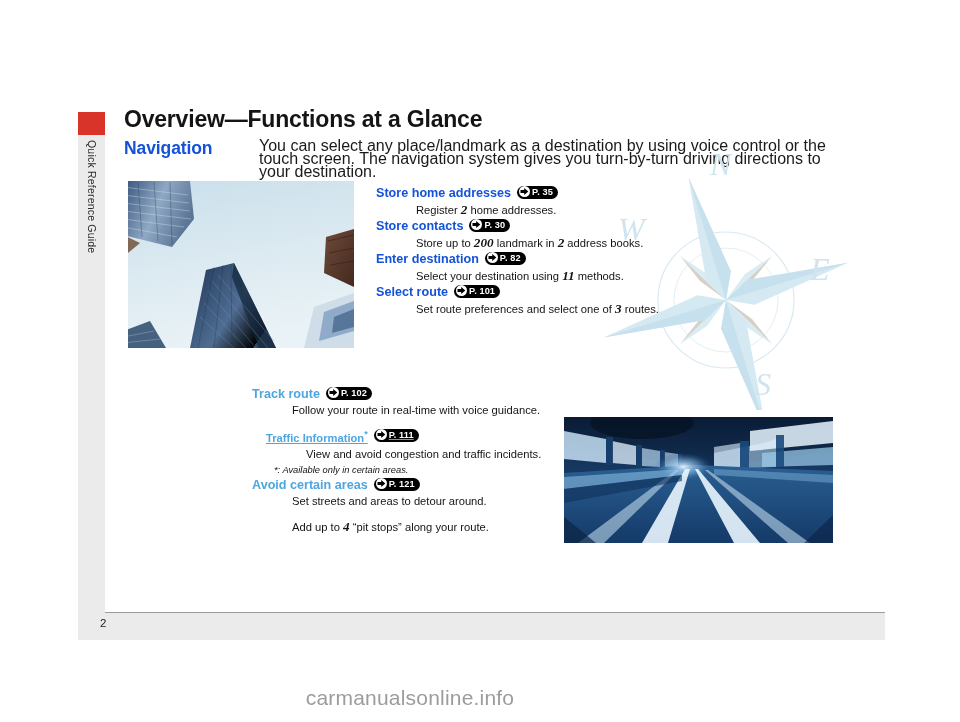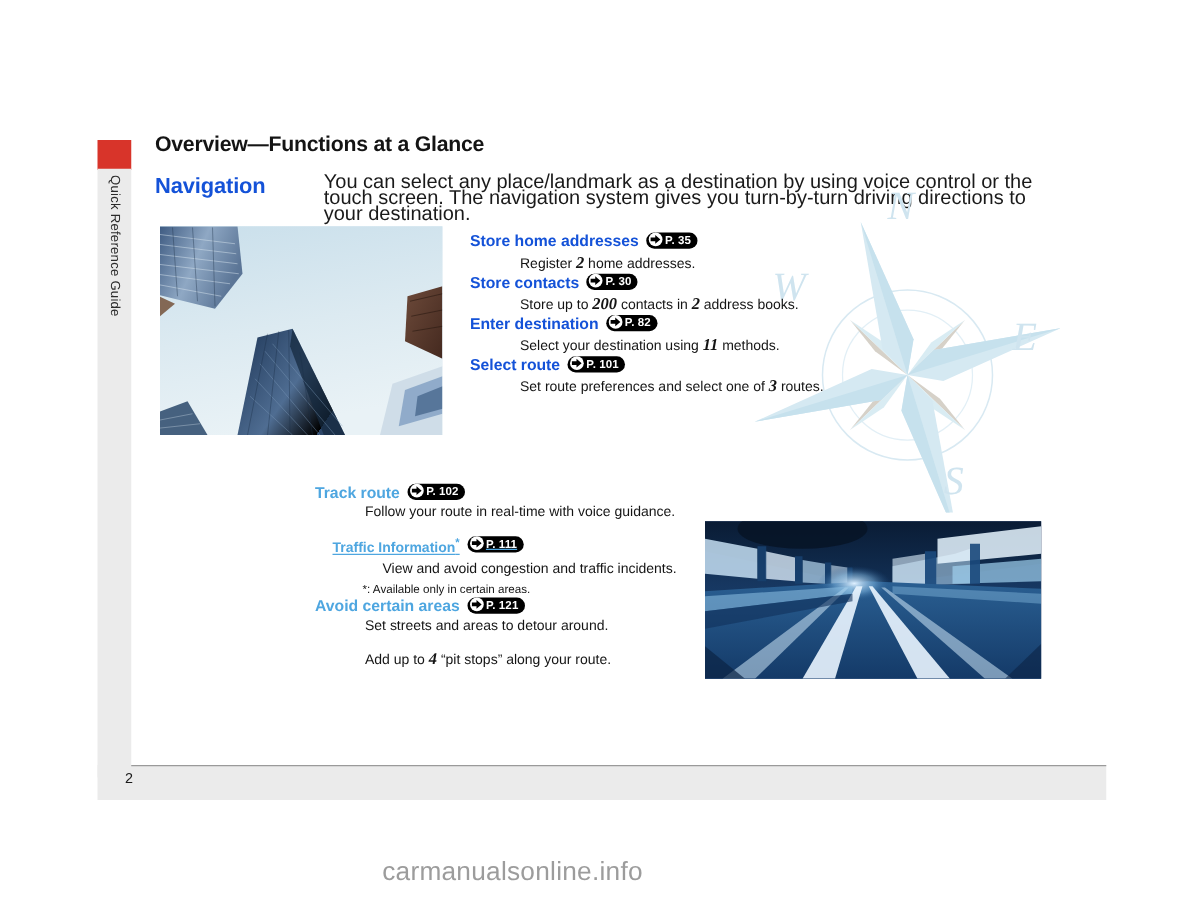--- a/index.html
+++ b/index.html
@@ -53,21 +53,21 @@
     color: #2b2b2b;
     letter-spacing: 0.2px;
     white-space: nowrap;
     line-height: 27px;
   }
 
   
   .page-title {
     position: absolute;
     left: 124px; top: 106px;
-    font-size: 17px;
+    font-size: 23px;
     font-weight: bold;
     color: #141414;
     letter-spacing: -0.2px;
     white-space: nowrap;
   }
 
   
   .section-title {
     position: absolute;
     left: 124px; top: 138px;
@@ -379,21 +379,21 @@
       <span class="pref">
         <span class="disc">
           <svg width="9" height="9" viewBox="0 0 9 9">
               <polygon points="0.5,3 4.2,3 4.2,1 8.3,4.5 4.2,8 4.2,6 0.5,6" fill="#000"></polygon>
             </svg>
         </span>
         <span class="ptxt">P. 30</span>
       </span>
     </div>
     <div class="feat-desc">
-      <span>Store up to </span><b>200</b><span> contacts in </span><b>2</b><span> address books.</span>
+      <span>Store up to </span><b>200</b><span> landmark in </span><b>2</b><span> address books.</span>
     </div>
   </div>
 
   <div class="feature" style="left:376px; top:251px;">
     <div class="feat-head">
       <span>Enter destination</span>
       <span class="pref">
         <span class="disc">
           <svg width="9" height="9" viewBox="0 0 9 9">
               <polygon points="0.5,3 4.2,3 4.2,1 8.3,4.5 4.2,8 4.2,6 0.5,6" fill="#000"></polygon>
@@ -445,21 +445,21 @@
       <span class="pref">
         <span class="disc">
           <svg width="9" height="9" viewBox="0 0 9 9">
               <polygon points="0.5,3 4.2,3 4.2,1 8.3,4.5 4.2,8 4.2,6 0.5,6" fill="#000"></polygon>
             </svg>
         </span>
         <span class="ptxt">P. 111</span>
       </span>
     </div>
     <div class="feat-desc">View and avoid congestion and traffic incidents.</div>
-    <div class="feat-note" style="margin-left:24px;">*: Available only in certain areas.</div>
+    <div class="feat-note" style="margin-left:8px;font-style:italic;">*: Available only in certain areas.</div>
   </div>
 
   <div class="feature" style="left:252px; top:477px;">
     <div class="feat-head light">
       <span>Avoid certain areas</span>
       <span class="pref">
         <span class="disc">
           <svg width="9" height="9" viewBox="0 0 9 9">
               <polygon points="0.5,3 4.2,3 4.2,1 8.3,4.5 4.2,8 4.2,6 0.5,6" fill="#000"></polygon>
             </svg>

